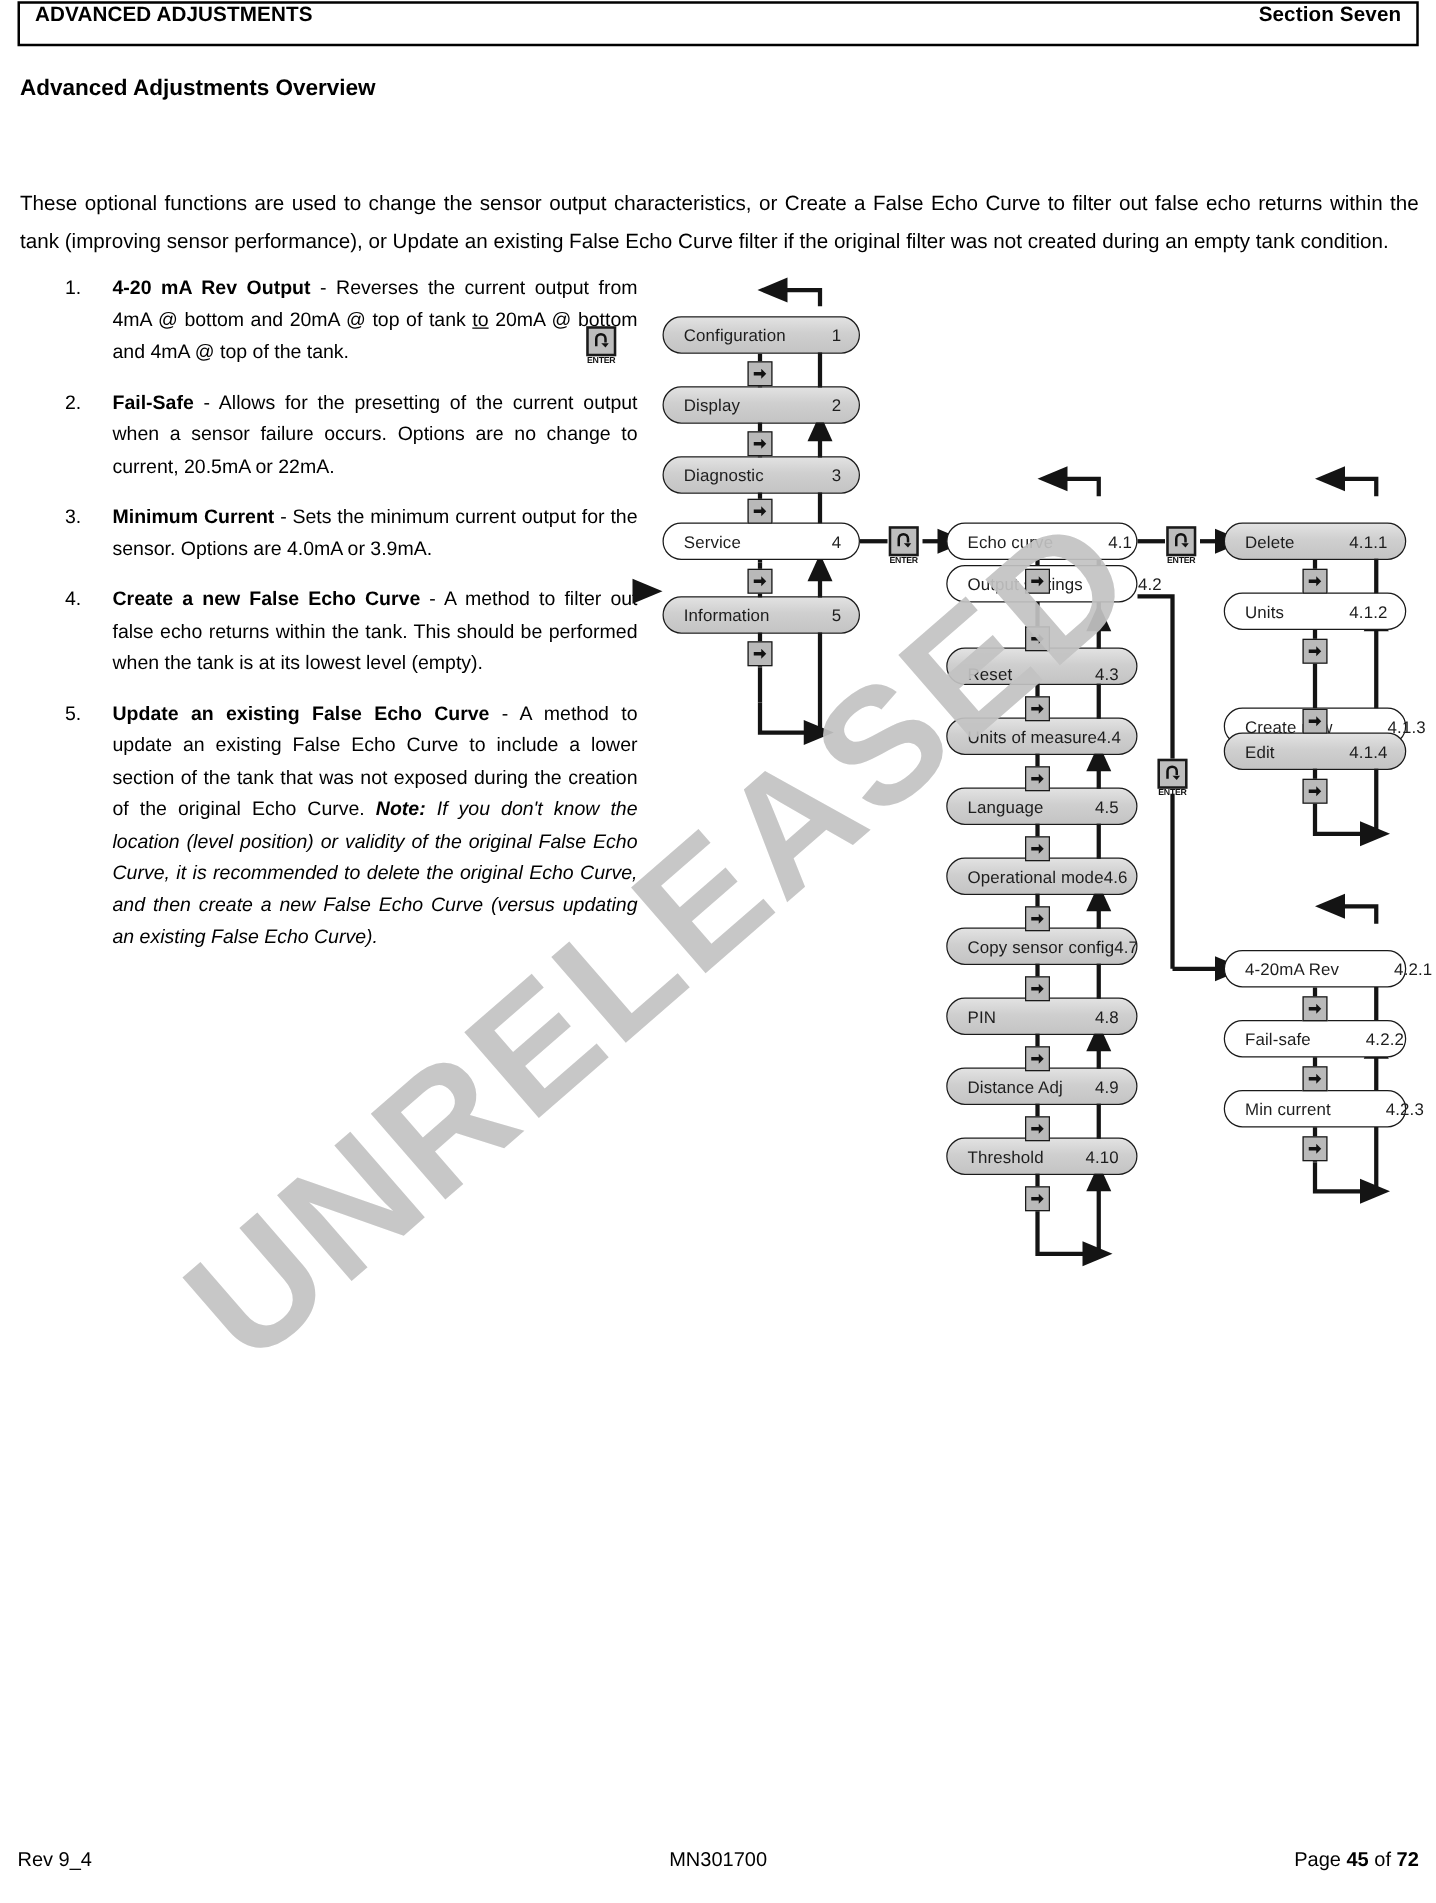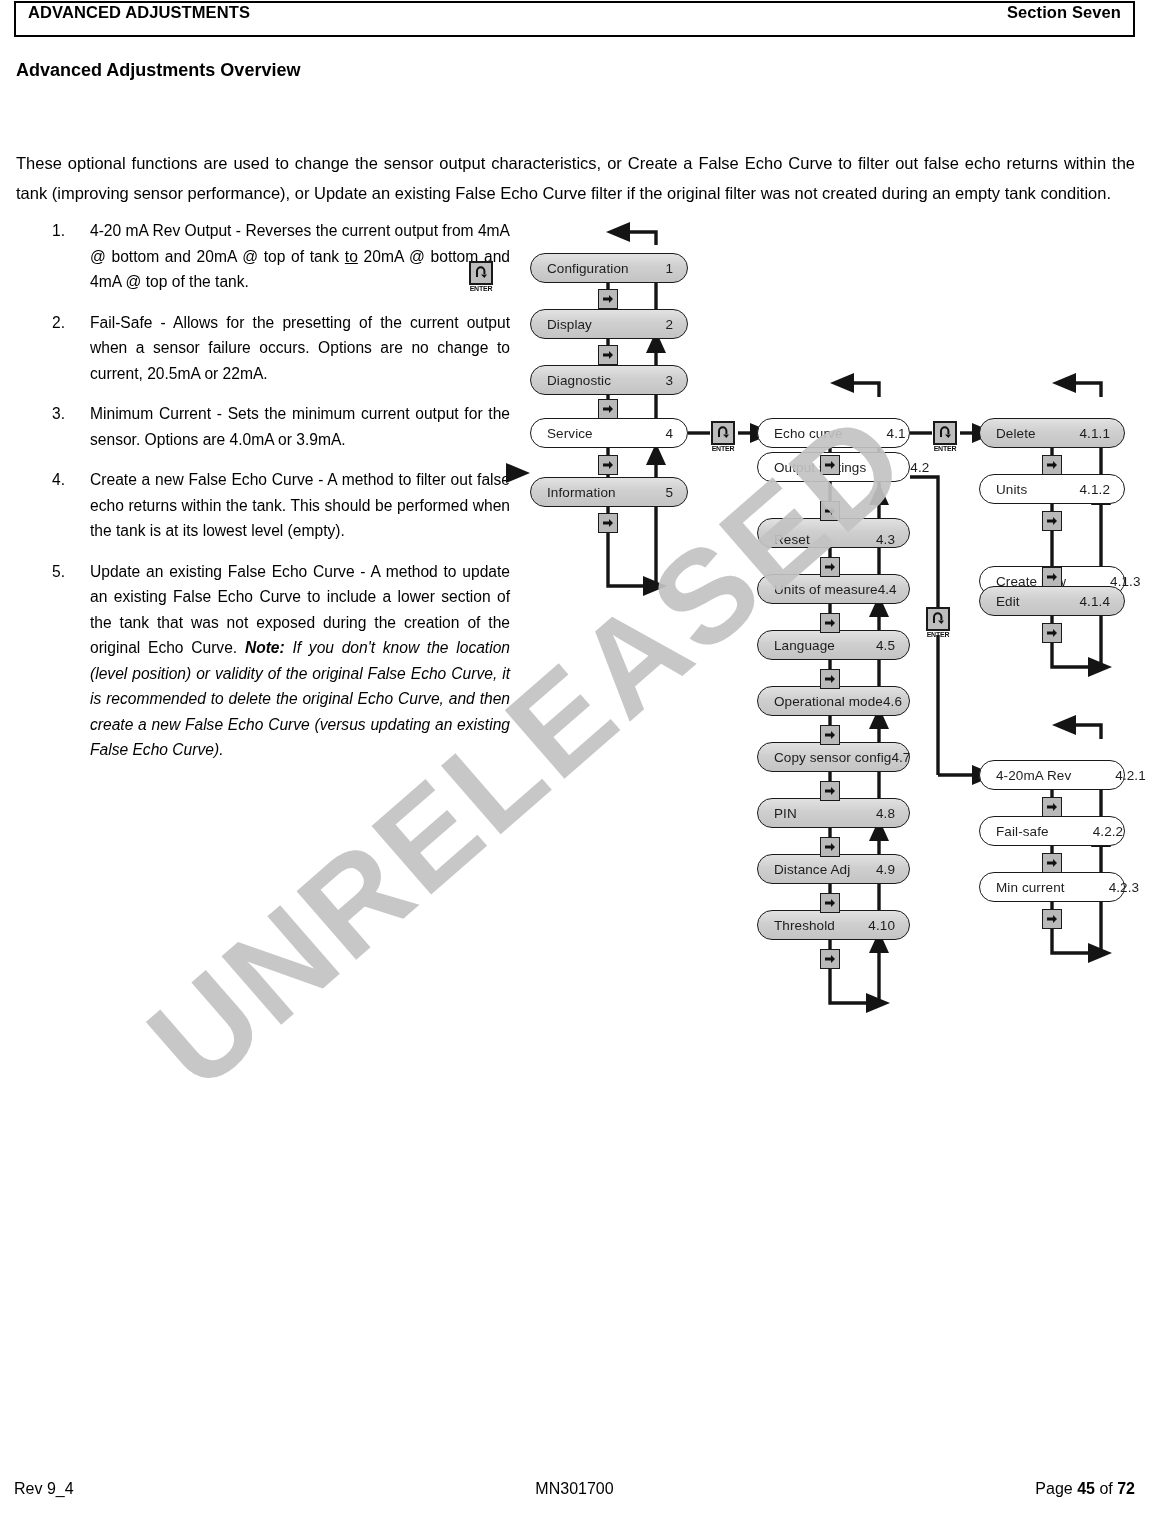--- a/index.html
+++ b/index.html
@@ -74,21 +74,21 @@
     text-justify: inter-word;
     margin-bottom: 15px;
   }
   #feature-list li .num {
     position: absolute;
     left: -38px;
     top: 0;
     width: 30px;
     text-align: left;
   }
-  #feature-list b { font-weight: normal; }
+  #feature-list b { font-weight: bold; }
   .italic { font-style: italic; }
   .bolditalic { font-weight: bold; font-style: italic; }
   .uline { text-decoration: underline; }
 
   
   #watermark {
     position: absolute;
     left: 118px;
     top: 470px;
     width: 820px;

